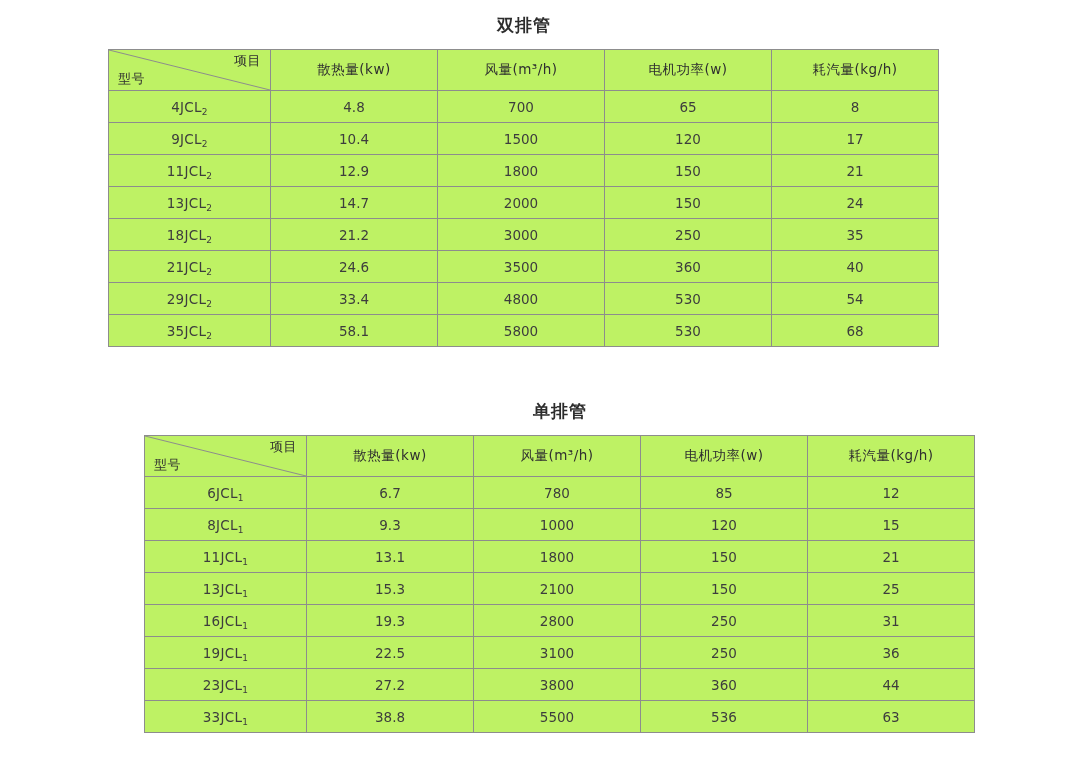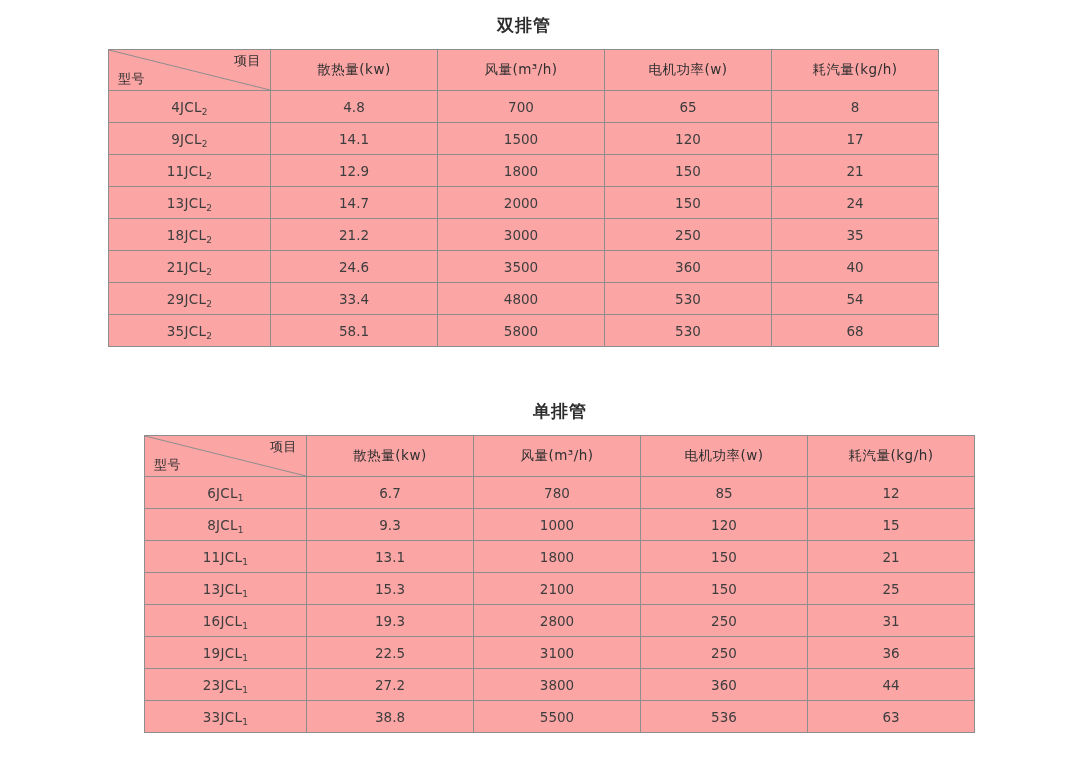--- a/index.html
+++ b/index.html
@@ -36,21 +36,21 @@
     letter-spacing: 1px;
     margin: 0 0 12px 2px;
     font-family: "DejaVu Sans", sans-serif;
     text-align: center;
   }
 
   table.spec {
     border-collapse: collapse;
     width: 830px;
     table-layout: fixed;
-    background: #fca5a5;
+    background: #bef264;
   }
   table.spec td, table.spec th {
     border: 1px solid #8d8d8d;
     height: 31px;
     text-align: center;
     vertical-align: middle;
     font-size: 13.5px;
     font-weight: normal;
     color: #3d3d3d;
     font-family: "DejaVu Sans", sans-serif;
@@ -140,21 +140,21 @@
       <tbody>
           <tr>
             <td class="model-cell">4JCL<sub>2</sub></td>
             <td>4.8</td>
             <td>700</td>
             <td>65</td>
             <td>8</td>
           </tr>
           <tr>
             <td class="model-cell">9JCL<sub>2</sub></td>
-            <td>14.1</td>
+            <td>10.4</td>
             <td>1500</td>
             <td>120</td>
             <td>17</td>
           </tr>
           <tr>
             <td class="model-cell">11JCL<sub>2</sub></td>
             <td>12.9</td>
             <td>1800</td>
             <td>150</td>
             <td>21</td>

